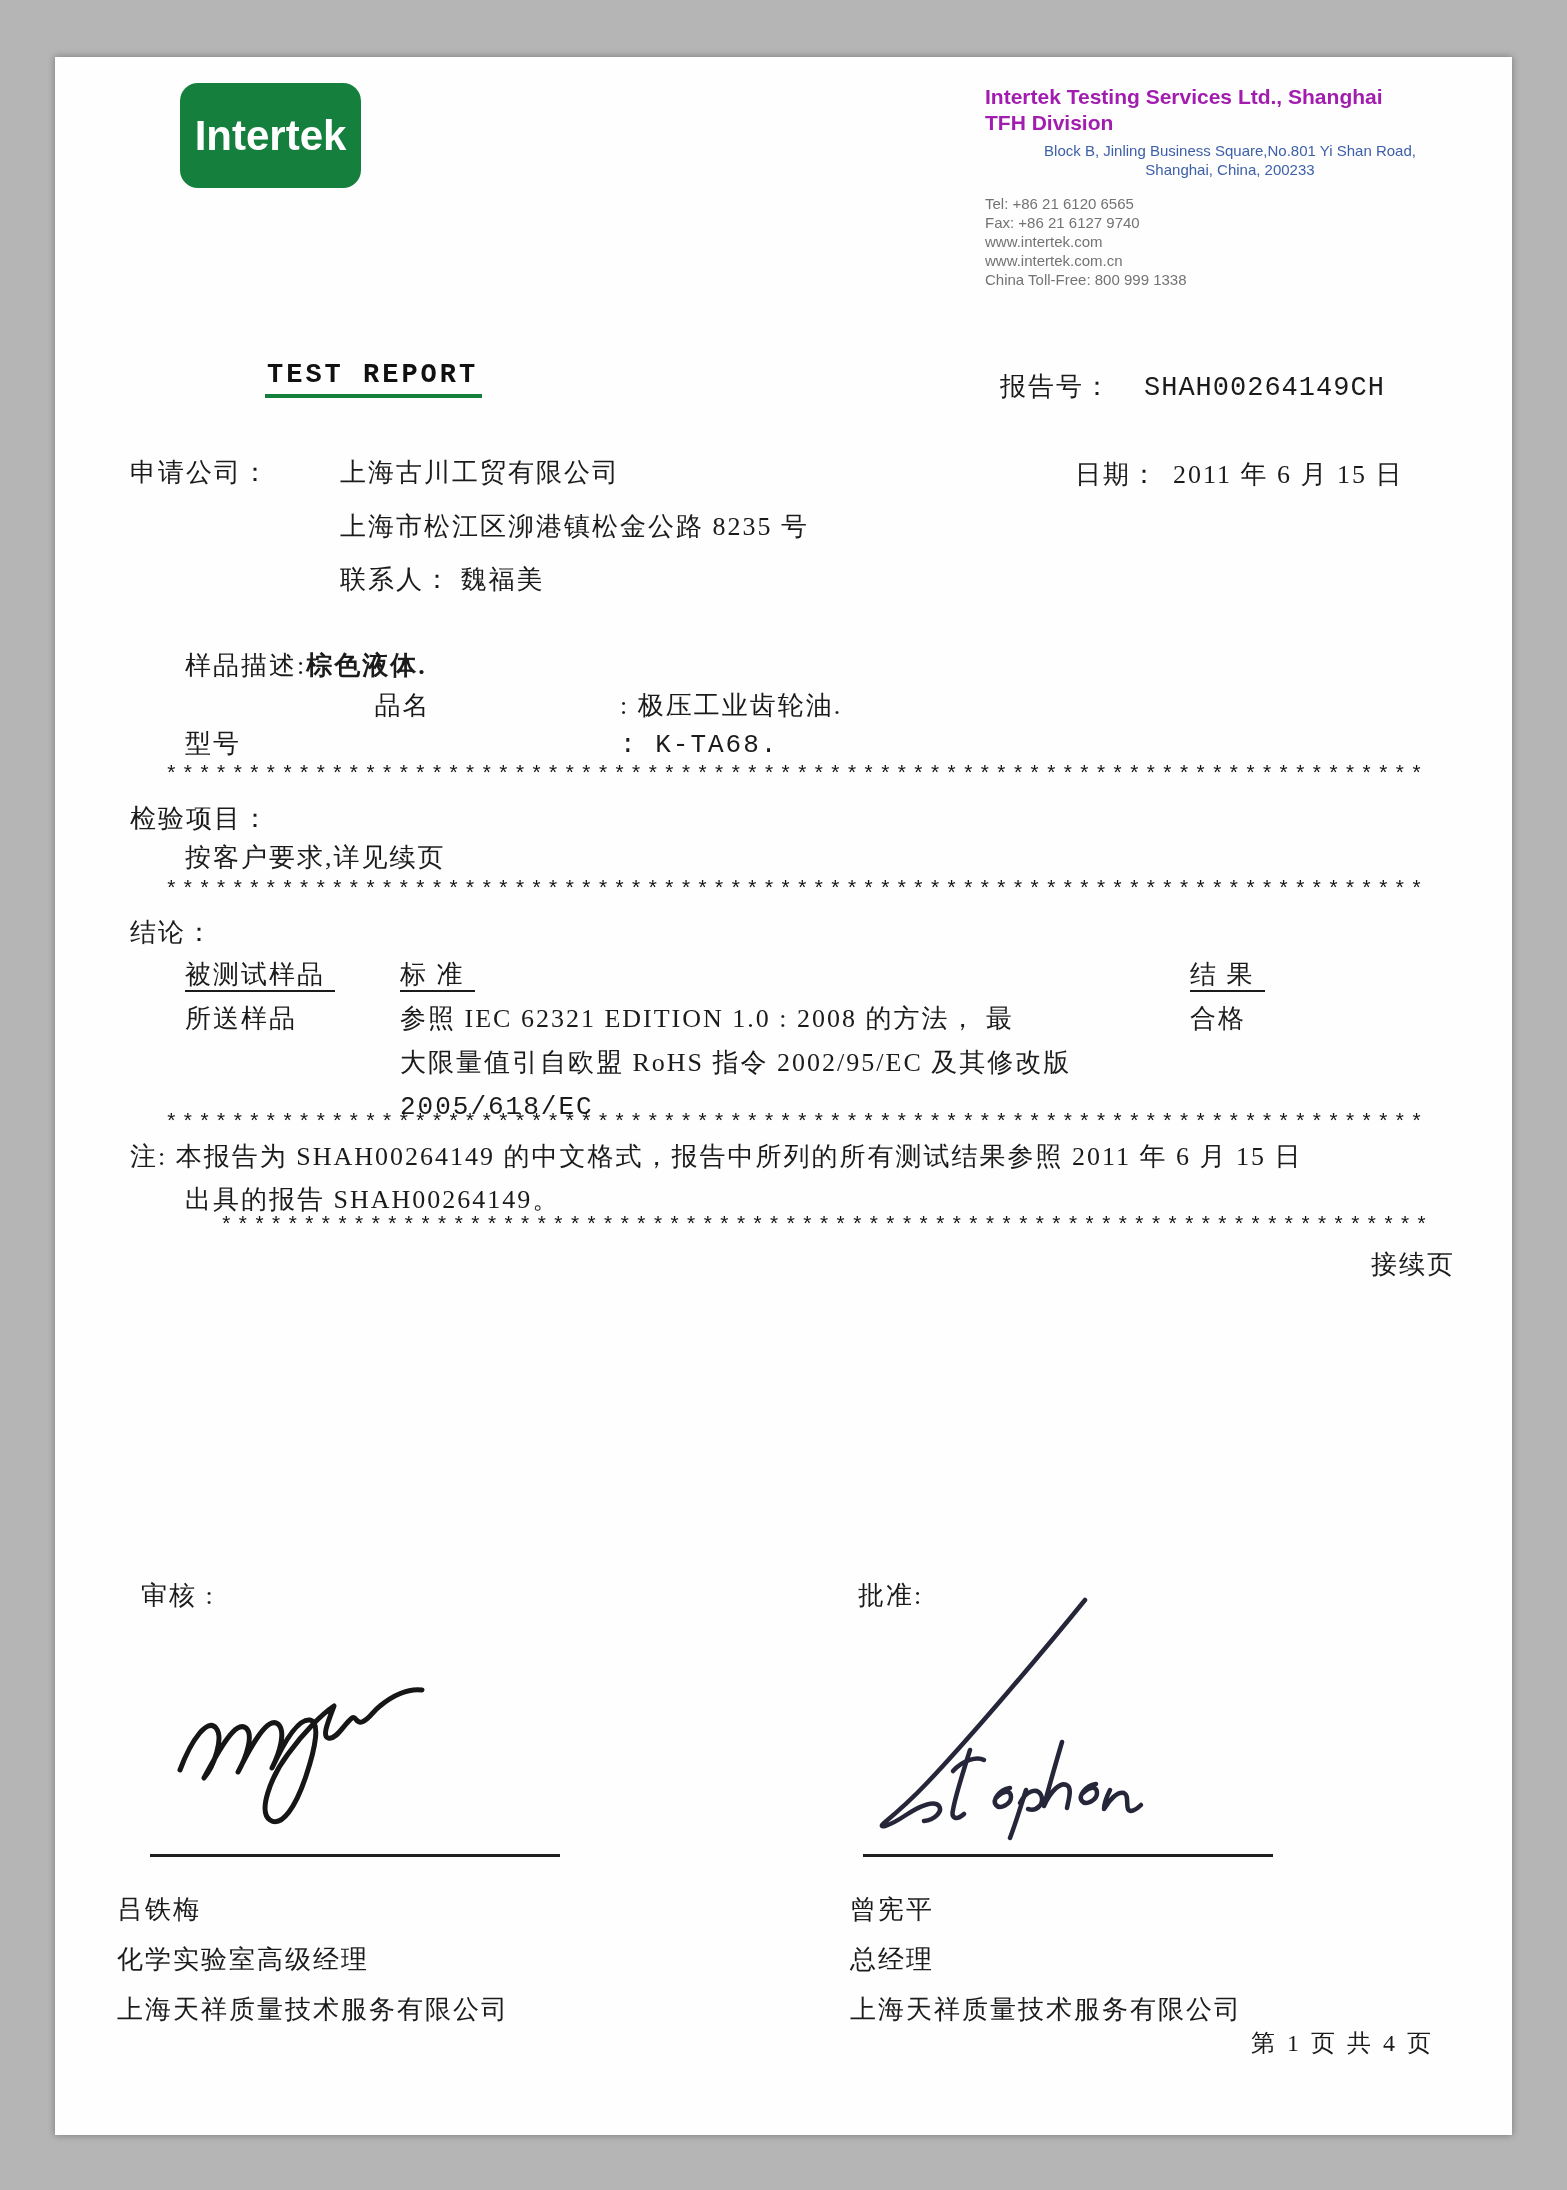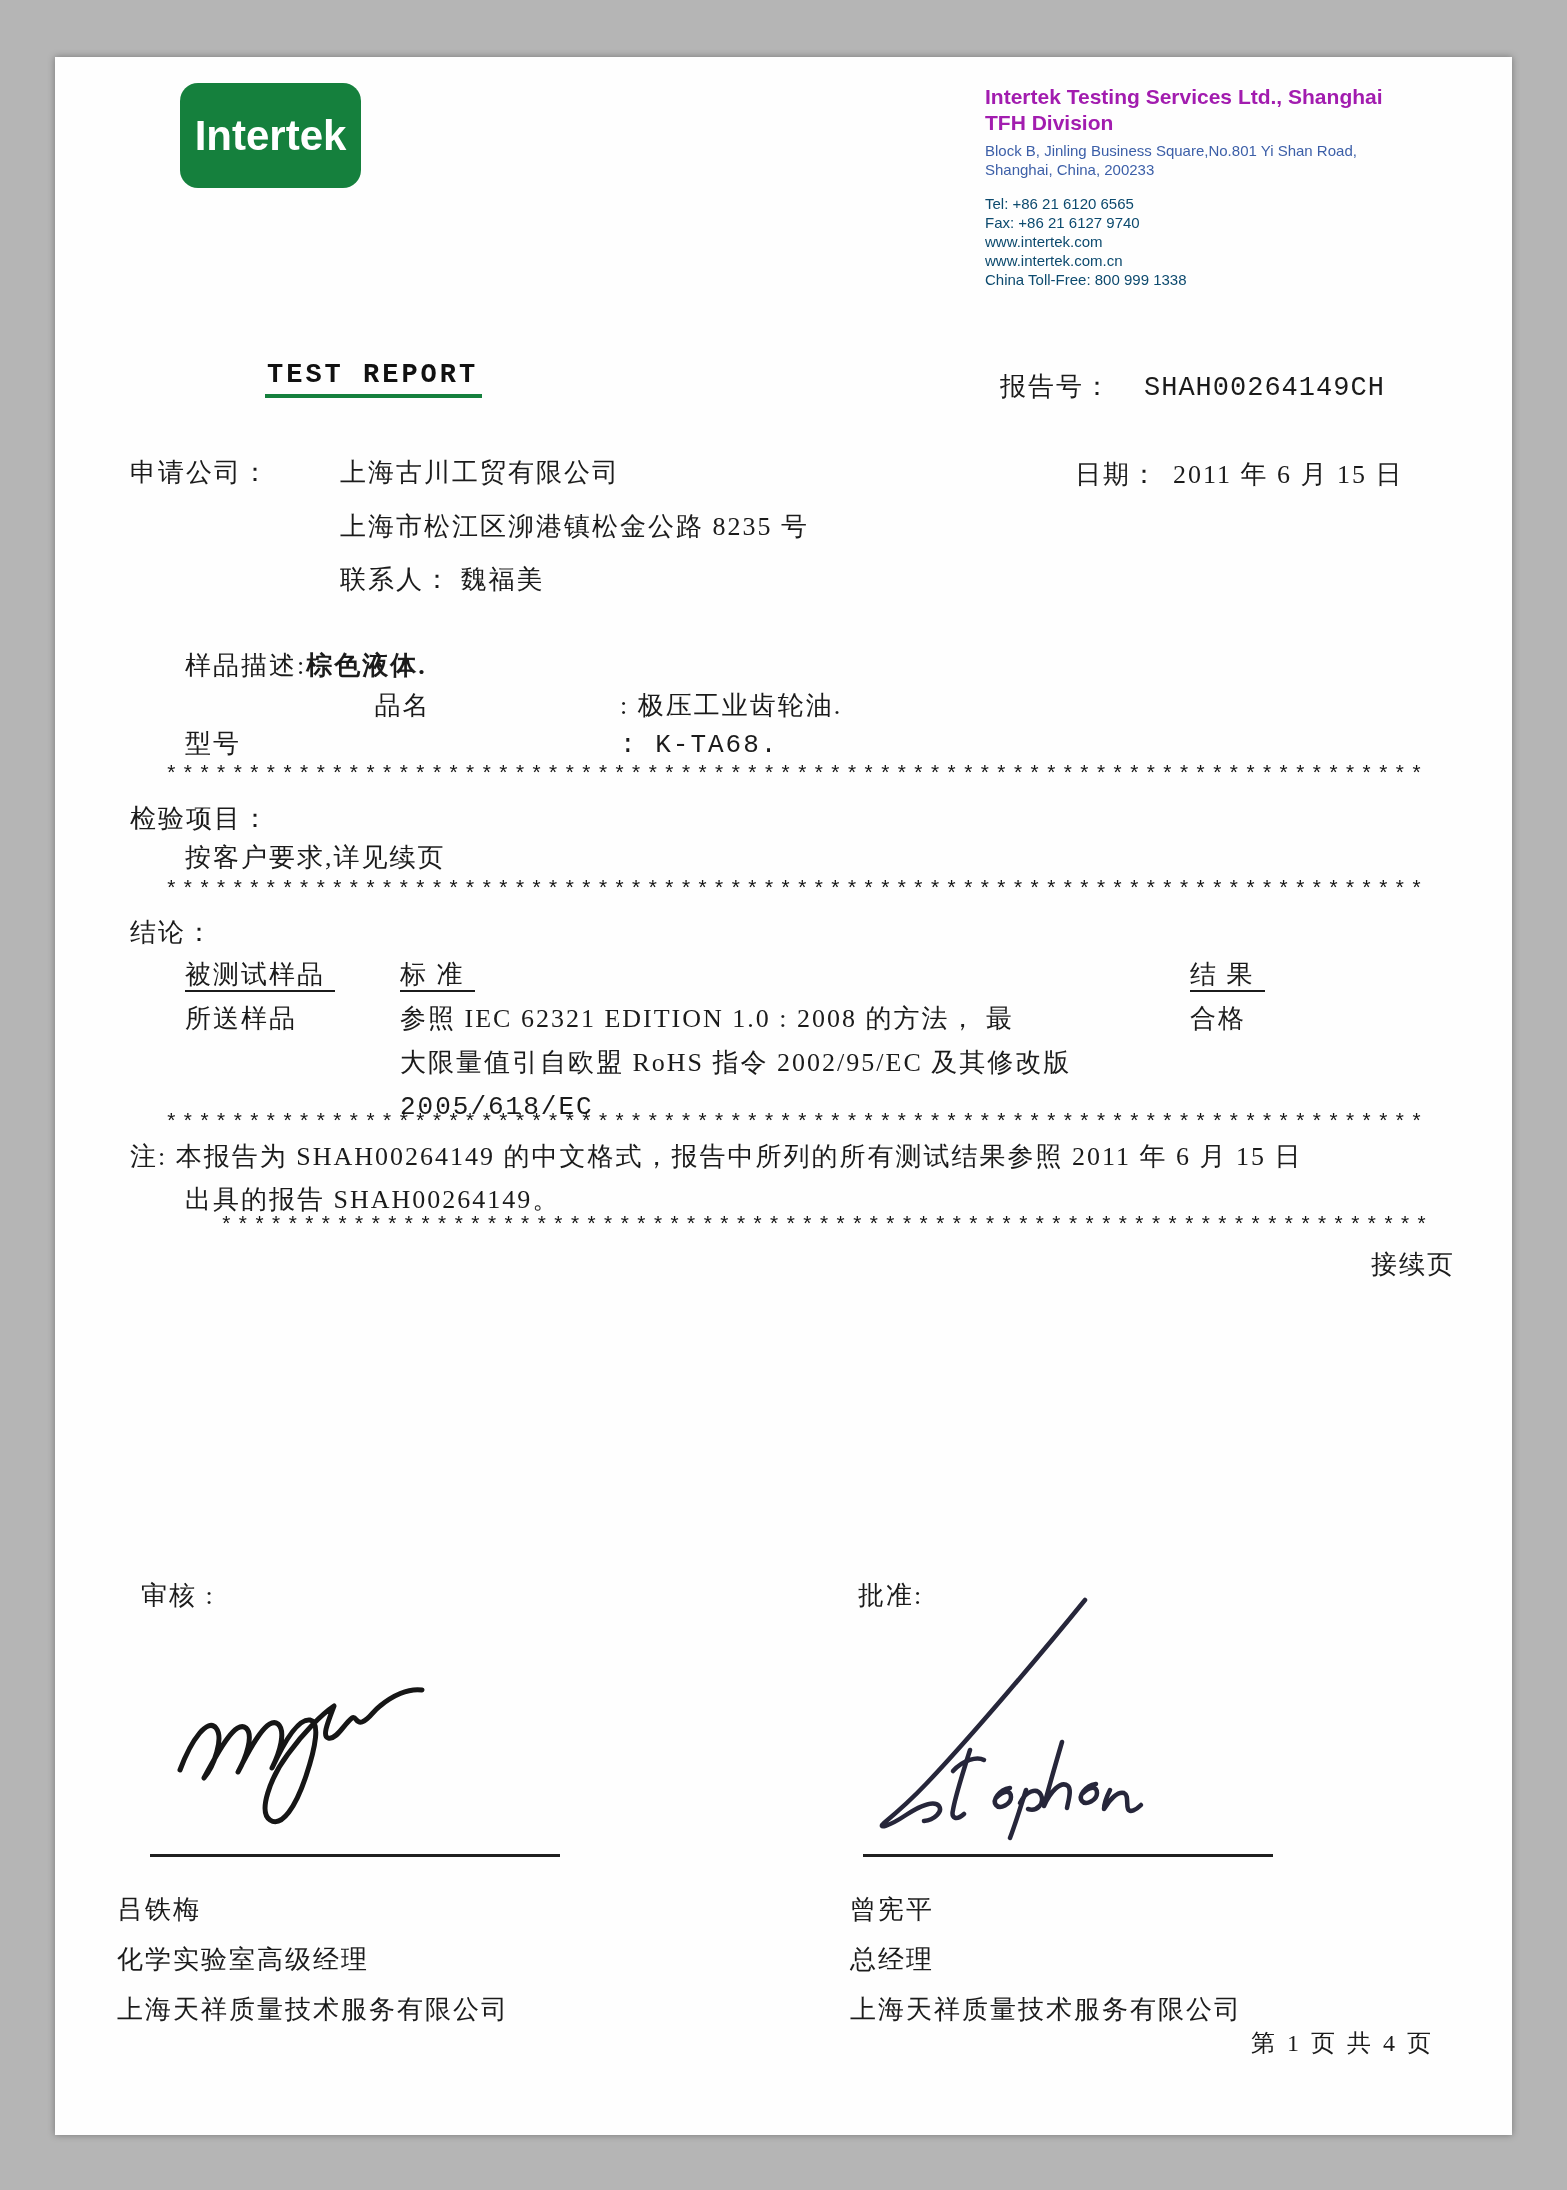--- a/index.html
+++ b/index.html
@@ -15,22 +15,22 @@
   .bold{font-weight:bold;}
 
   
   .logo{left:125px;top:26px;width:181px;height:105px;background:#15803d;border-radius:18px;
         display:flex;align-items:center;justify-content:center;}
   .logo span{color:#ffffff;font-family:"Liberation Sans","DejaVu Sans",sans-serif;
              font-size:42px;font-weight:bold;}
   .corp{left:930px;top:27px;width:490px;font-family:"Liberation Sans","DejaVu Sans",sans-serif;
         white-space:normal;}
   .corp-name{font-size:21px;font-weight:bold;color:#a21caf;line-height:26px;}
-  .corp-addr{font-size:15px;color:#3c5fa8;line-height:19px;margin-top:5px;}
-  .corp-contacts{font-size:15px;color:#0c4a6e;line-height:19px;margin-top:15px;}
+  .corp-addr{font-size:15px;color:#3c5fa8;line-height:19px;margin-top:5px;text-align:center;}
+  .corp-contacts{font-size:15px;color:#737373;line-height:19px;margin-top:15px;}
 
   
   .title{left:210px;top:303px;font-family:"Liberation Mono","DejaVu Sans Mono",monospace;
          font-size:27px;font-weight:bold;letter-spacing:3px;color:#111;
          border-bottom:4px solid #15803d;padding:0 4px 4px 2px;}
   .report-no{left:945px;top:312px;text-align:right;}
   .report-no .num{margin-left:32px;font-size:27px;letter-spacing:1px;}
 
   
   .l-app{left:75px;top:398px;}

